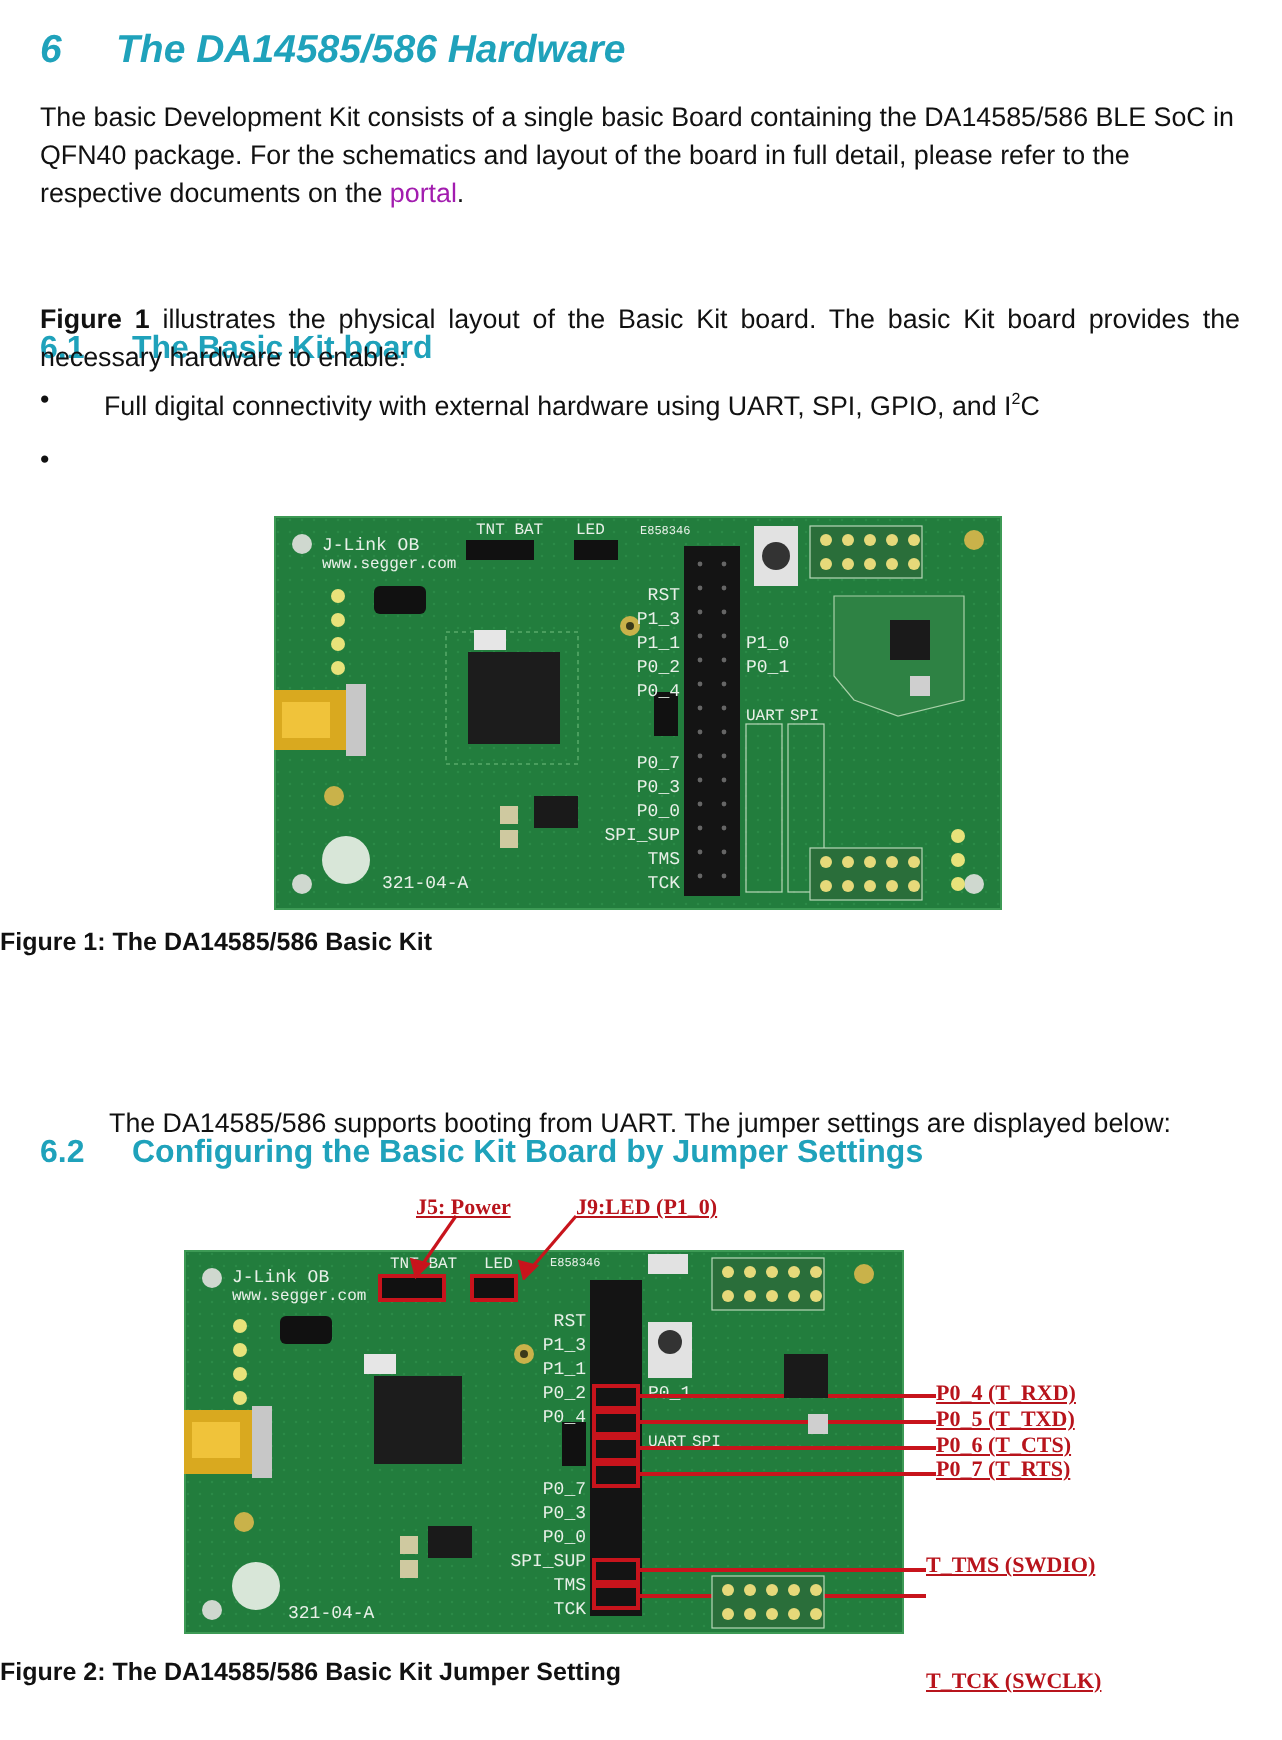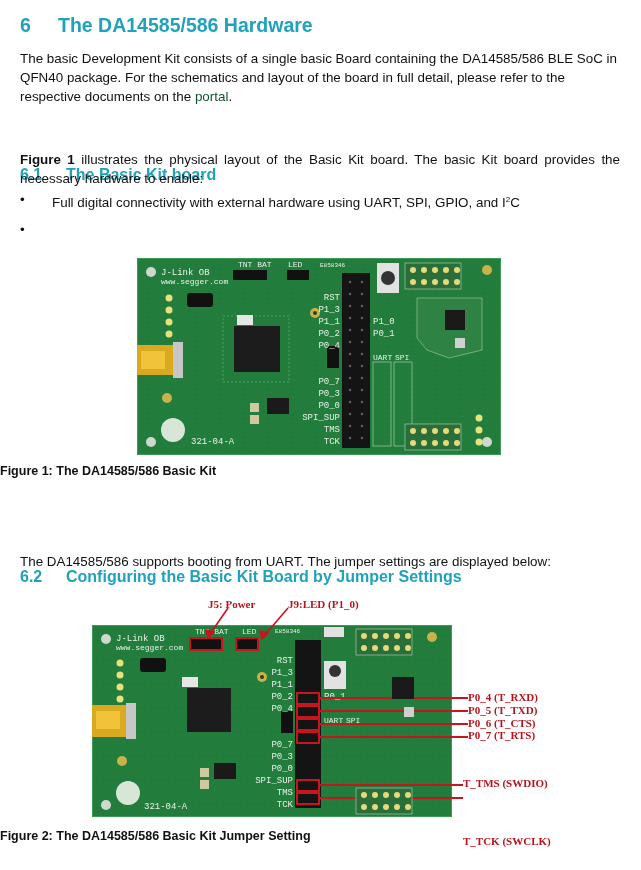--- a/index.html
+++ b/index.html
@@ -1,30 +1,30 @@
 <!DOCTYPE html>
 <html><head>
 <meta charset="utf-8">
 <style>
   html, body { margin: 0; padding: 0; background: #ffffff; }
   body { width: 641px; height: 870px; position: relative; overflow: hidden;
          font-family: "Liberation Sans", sans-serif; color: #111; }
-  .h1 { position: absolute; left: 20px; top: 14px; font-size: 19.5px; font-weight: bold; color: #1fa2bb; margin: 0; }
+  .h1 { position: absolute; left: 20px; top: 14px; font-size: 19.5px; font-weight: bold; color: #1fa2bb; margin: 0; font-style: italic; }
   .h1 .num { display: inline-block; width: 38px; }
   .h2 { position: absolute; left: 20px; font-size: 16px; font-weight: bold; color: #1fa2bb; margin: 0; }
   .h2 .num { display: inline-block; width: 46px; margin-top: 44px; }
   .para { position: absolute; left: 20px; width: 600px; font-size: 13.4px; line-height: 19px; margin: 0; }
   .para.justify { text-align: justify; text-align-last: left; }
-  .para a { color: #14532d; text-decoration: none; }
+  .para a { color: #a21caf; text-decoration: none; }
   .bullets { position: absolute; left: 20px; top: 190px; margin: 0; padding: 0; list-style: none; font-size: 13.4px; }
   .bullets li { position: relative; padding-left: 32px; height: 30px; line-height: 20px; }
   .bullets li .dot { position: absolute; left: 0; top: 0; }
   .caption { position: absolute; left: 0; width: 641px; text-align: left; font-size: 12.5px; font-weight: bold; margin: 0; }
   .board { position: absolute; }
-  .anno { position: absolute; font-family: "Liberation Serif", serif; font-weight: bold; color: #b8141c; font-size: 11px; white-space: nowrap; }
+  .anno { position: absolute; font-family: "Liberation Serif", serif; font-weight: bold; color: #b8141c; font-size: 11px; white-space: nowrap; text-decoration: underline; }
 </style>
 </head>
 <body>
 
 <h1 class="h1">
   <span class="num">6</span><span>The DA14585/586 Hardware</span>
 </h1>
 
 <p class="para" style="top:49px;">
   <span>The basic Development Kit consists of a single basic Board containing the DA14585/586 BLE SoC in QFN40 package. For the schematics and layout of the board in full detail, please refer to the respective documents on the </span><a href="#">portal</a><span>.</span>
@@ -189,21 +189,21 @@
   <rect x="113" y="157" width="9" height="9" fill="#cfc9a0"></rect>
   <rect x="130" y="140" width="22" height="16" fill="#1a1a1a"></rect>
 </svg>
 
 <p class="caption" style="top:464px;">Figure 1: The DA14585/586 Basic Kit</p>
 
 <h2 class="h2" style="top:524px;">
   <span class="num">6.2</span><span>Configuring the Basic Kit Board by Jumper Settings</span>
 </h2>
 
-<p class="para" style="top:552px;">The DA14585/586 supports booting from UART. The jumper settings are displayed below:</p>
+<p class="para" style="top:552px;text-align:center;">The DA14585/586 supports booting from UART. The jumper settings are displayed below:</p>
 
 <svg class="board" style="left:92px; top:625px;" width="360" height="192" viewBox="0 0 360 192">
   <defs>
     <pattern id="pcbtex2" width="6" height="6" patternUnits="userSpaceOnUse">
       <rect width="6" height="6" fill="#227d3d"></rect>
       <circle cx="2" cy="2" r="0.6" fill="#2b8a47"></circle>
     </pattern>
   </defs>
   <rect x="0" y="0" width="360" height="192" fill="url(#pcbtex2)"></rect>
   <rect x="0" y="0" width="360" height="192" fill="none" stroke="#3d9a55" stroke-width="2"></rect>

